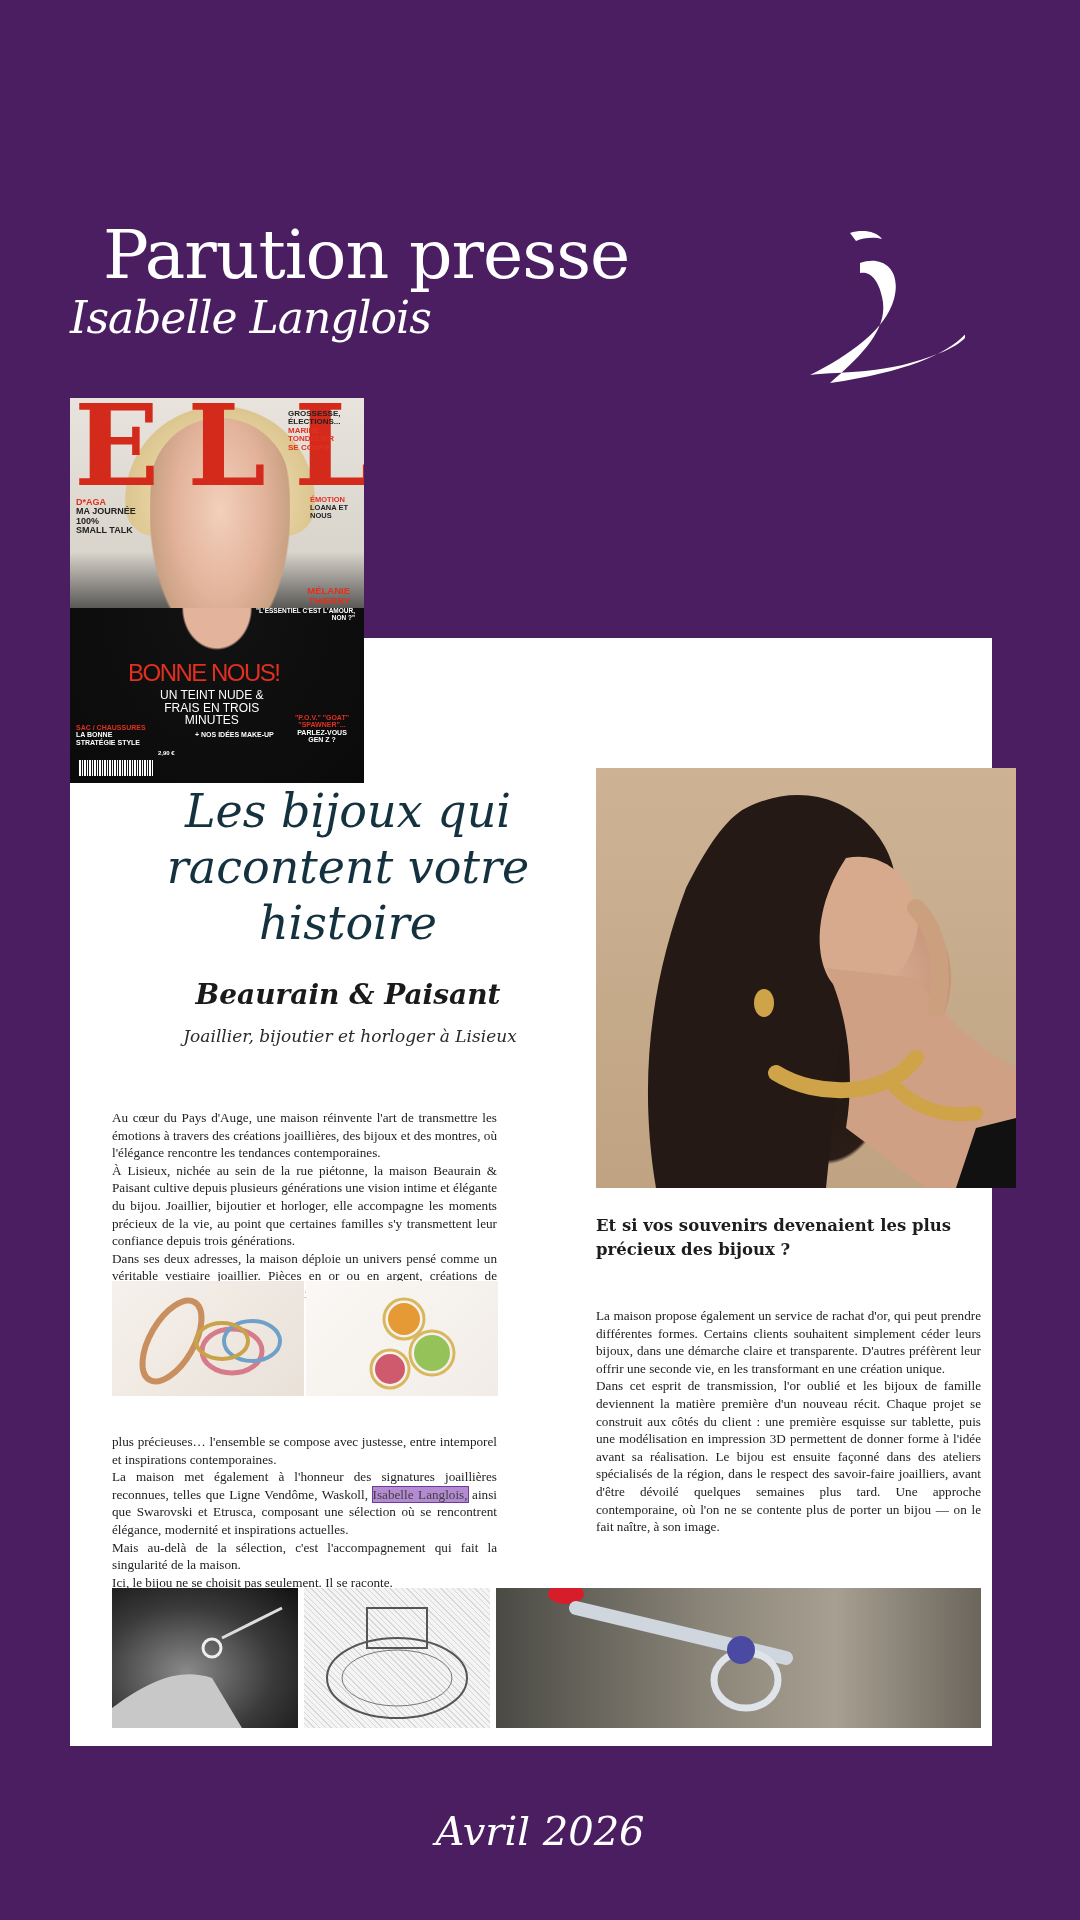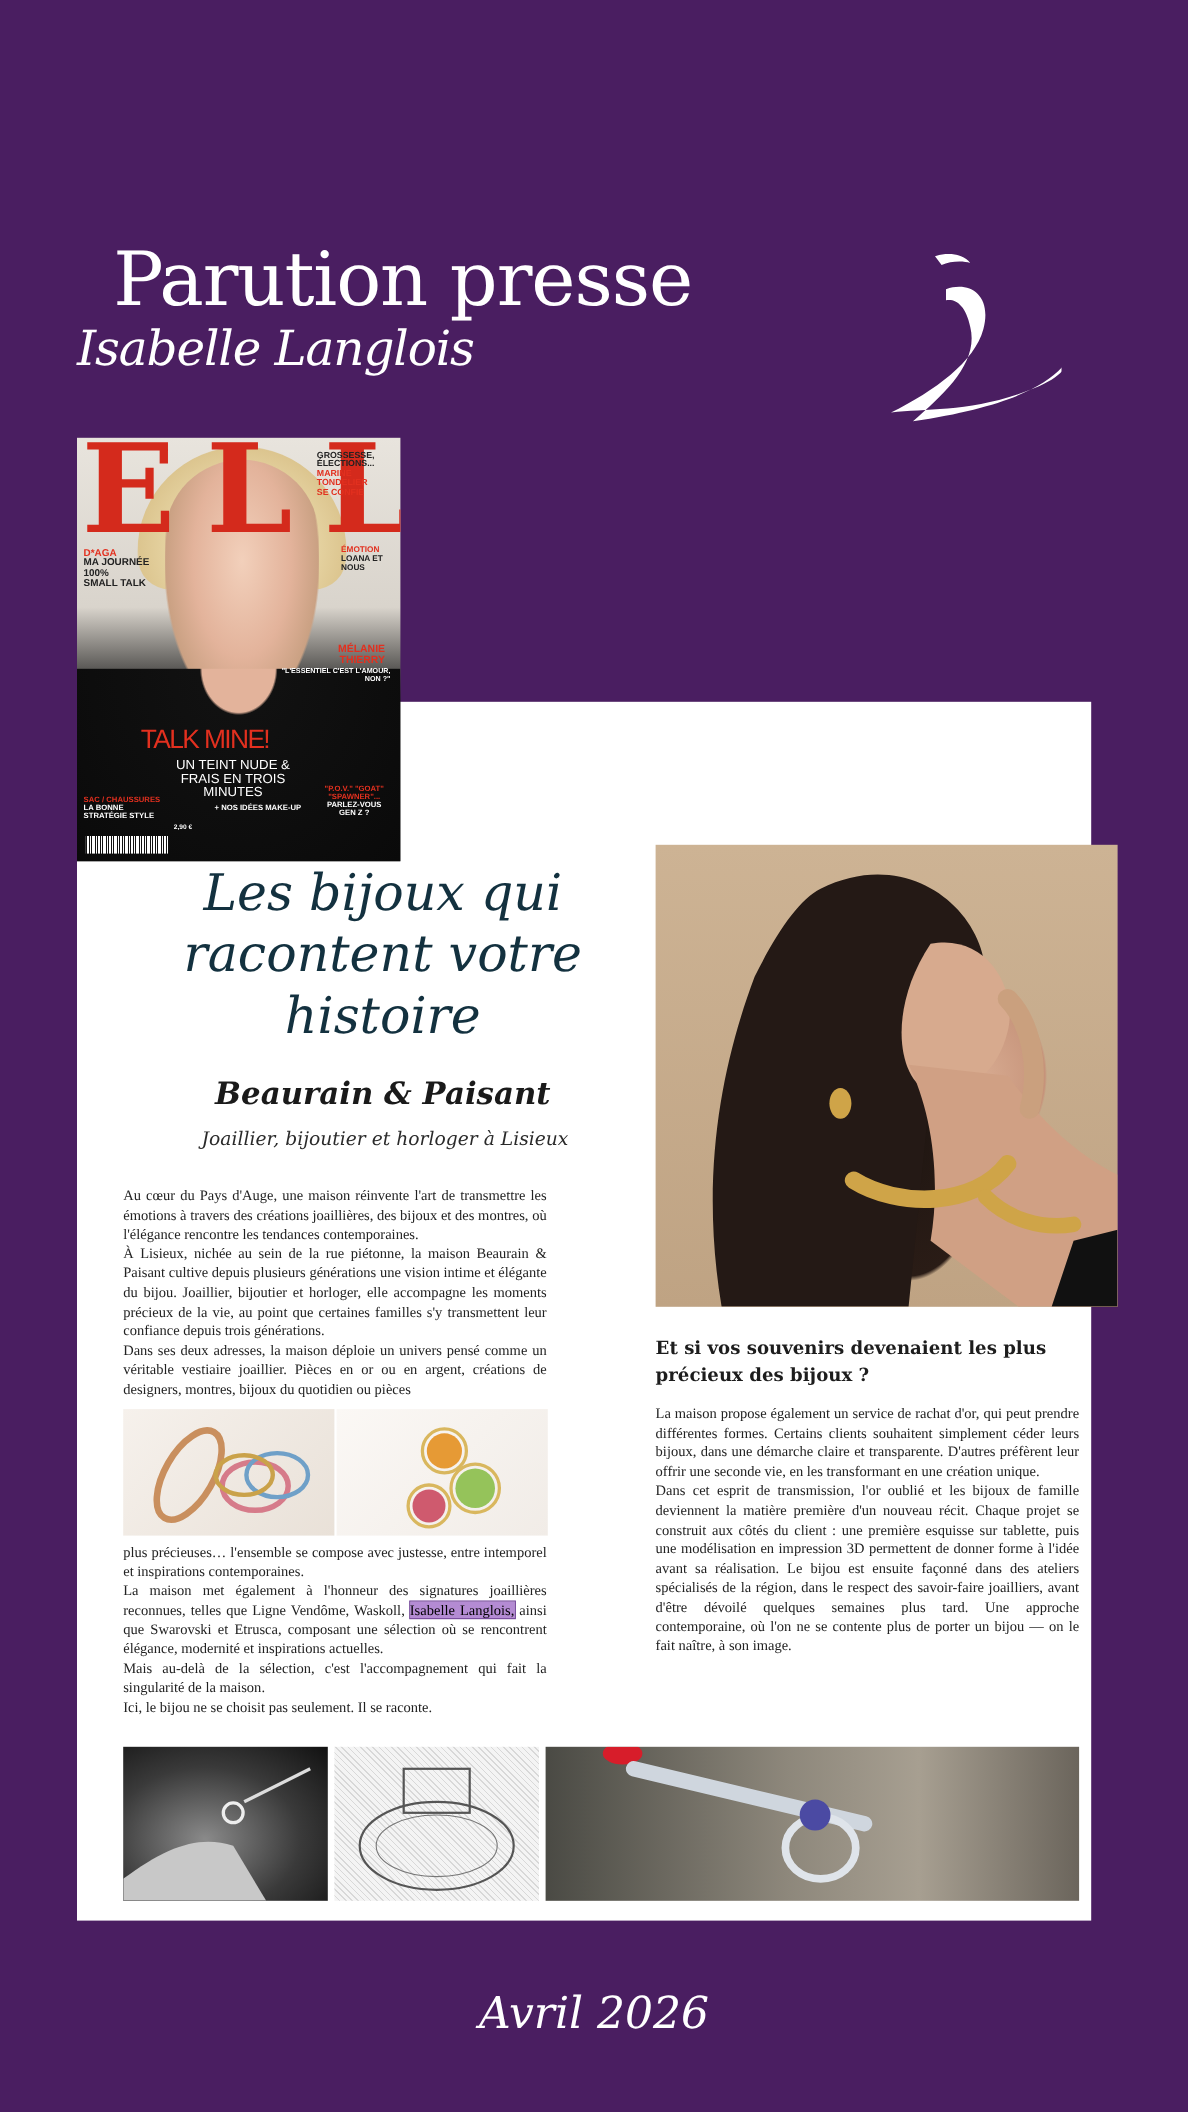--- a/index.html
+++ b/index.html
@@ -54,25 +54,25 @@
   .brand {
     position:absolute; left:88px; top:340px; width:380px; text-align:center;
     font-family:"DejaVu Serif", serif; font-style:italic; font-weight:bold; color:#1a1a1a; font-size:28px;
   }
   .tagline {
     position:absolute; left:70px; top:388px; width:420px; text-align:center;
     font-family:"DejaVu Serif", serif; font-style:italic; color:#2a2a2a; font-size:17px;
   }
   .col-text {
     position:absolute; font-family:"Liberation Serif", serif; font-size:13.2px; line-height:17.6px;
-    color:#222; text-align:justify;
+    color:#222; text-align:justify;margin-top:31px;
   }
   .col-text p { margin:0; }
   .col-text .q { font-style:italic; }
-  .hl { background:#b48bd3; outline:1px solid #6d3d95; color:#000000; }
+  .hl { background:#b48bd3; outline:1px solid #6d3d95; color:#404040; }
   .img { position:absolute; overflow:hidden; }
   .portrait {
     background:
       radial-gradient(ellipse 90px 120px at 300px 210px,#d6a98f 0%,#c6937a 60%,transparent 62%),
       radial-gradient(ellipse 120px 220px at 230px 260px,#1f1612 0%,#2a1c16 60%,transparent 62%),
       radial-gradient(ellipse 60px 30px at 220px 345px,#d4b25c 0%,#c79f3e 70%,transparent 72%),
       linear-gradient(180deg,#cdb394 0%,#bfa383 100%);
   }
   .rings1 { background:linear-gradient(135deg,#f6f1ec 0%,#e9e1d8 100%); }
   .rings2 { background:linear-gradient(135deg,#fbf8f5 0%,#f1ece7 100%); }
@@ -123,21 +123,21 @@
   </div>
   <div class="txt" style="left:240px;top:98px;font-size:7.5px;color:#222;">
     <div class="red">ÉMOTION</div>
       <div>LOANA ET NOUS</div>
   </div>
   <div class="txt red" style="left:200px;top:188px;font-size:9.5px;text-align:right;width:80px;">
     <div>MÉLANIE</div>
       <div>THIERRY</div>
   </div>
   <div class="txt" style="left:180px;top:210px;width:105px;font-size:6.5px;text-align:right;">"L'ESSENTIEL C'EST L'AMOUR, NON ?"</div>
-  <div class="txt red" style="left:58px;top:262px;font-size:24px;letter-spacing:-1.5px;font-weight:normal;">TALK MINE!</div>
+  <div class="txt red" style="left:58px;top:262px;font-size:24px;letter-spacing:-1.5px;font-weight:normal;">BONNE NOUS!</div>
   <div class="txt" style="left:90px;top:291px;font-size:12px;font-weight:normal;text-align:center;">
     <div>UN TEINT NUDE &amp;</div>
       <div>FRAIS EN TROIS</div>
       <div>MINUTES</div>
   </div>
   <div class="txt" style="left:125px;top:333px;font-size:7px;">+ NOS IDÉES MAKE-UP</div>
   <div class="txt" style="left:6px;top:326px;font-size:7px;">
     <div class="red">SAC / CHAUSSURES</div>
       <div>LA BONNE</div>
       <div>STRATÉGIE STYLE</div>

